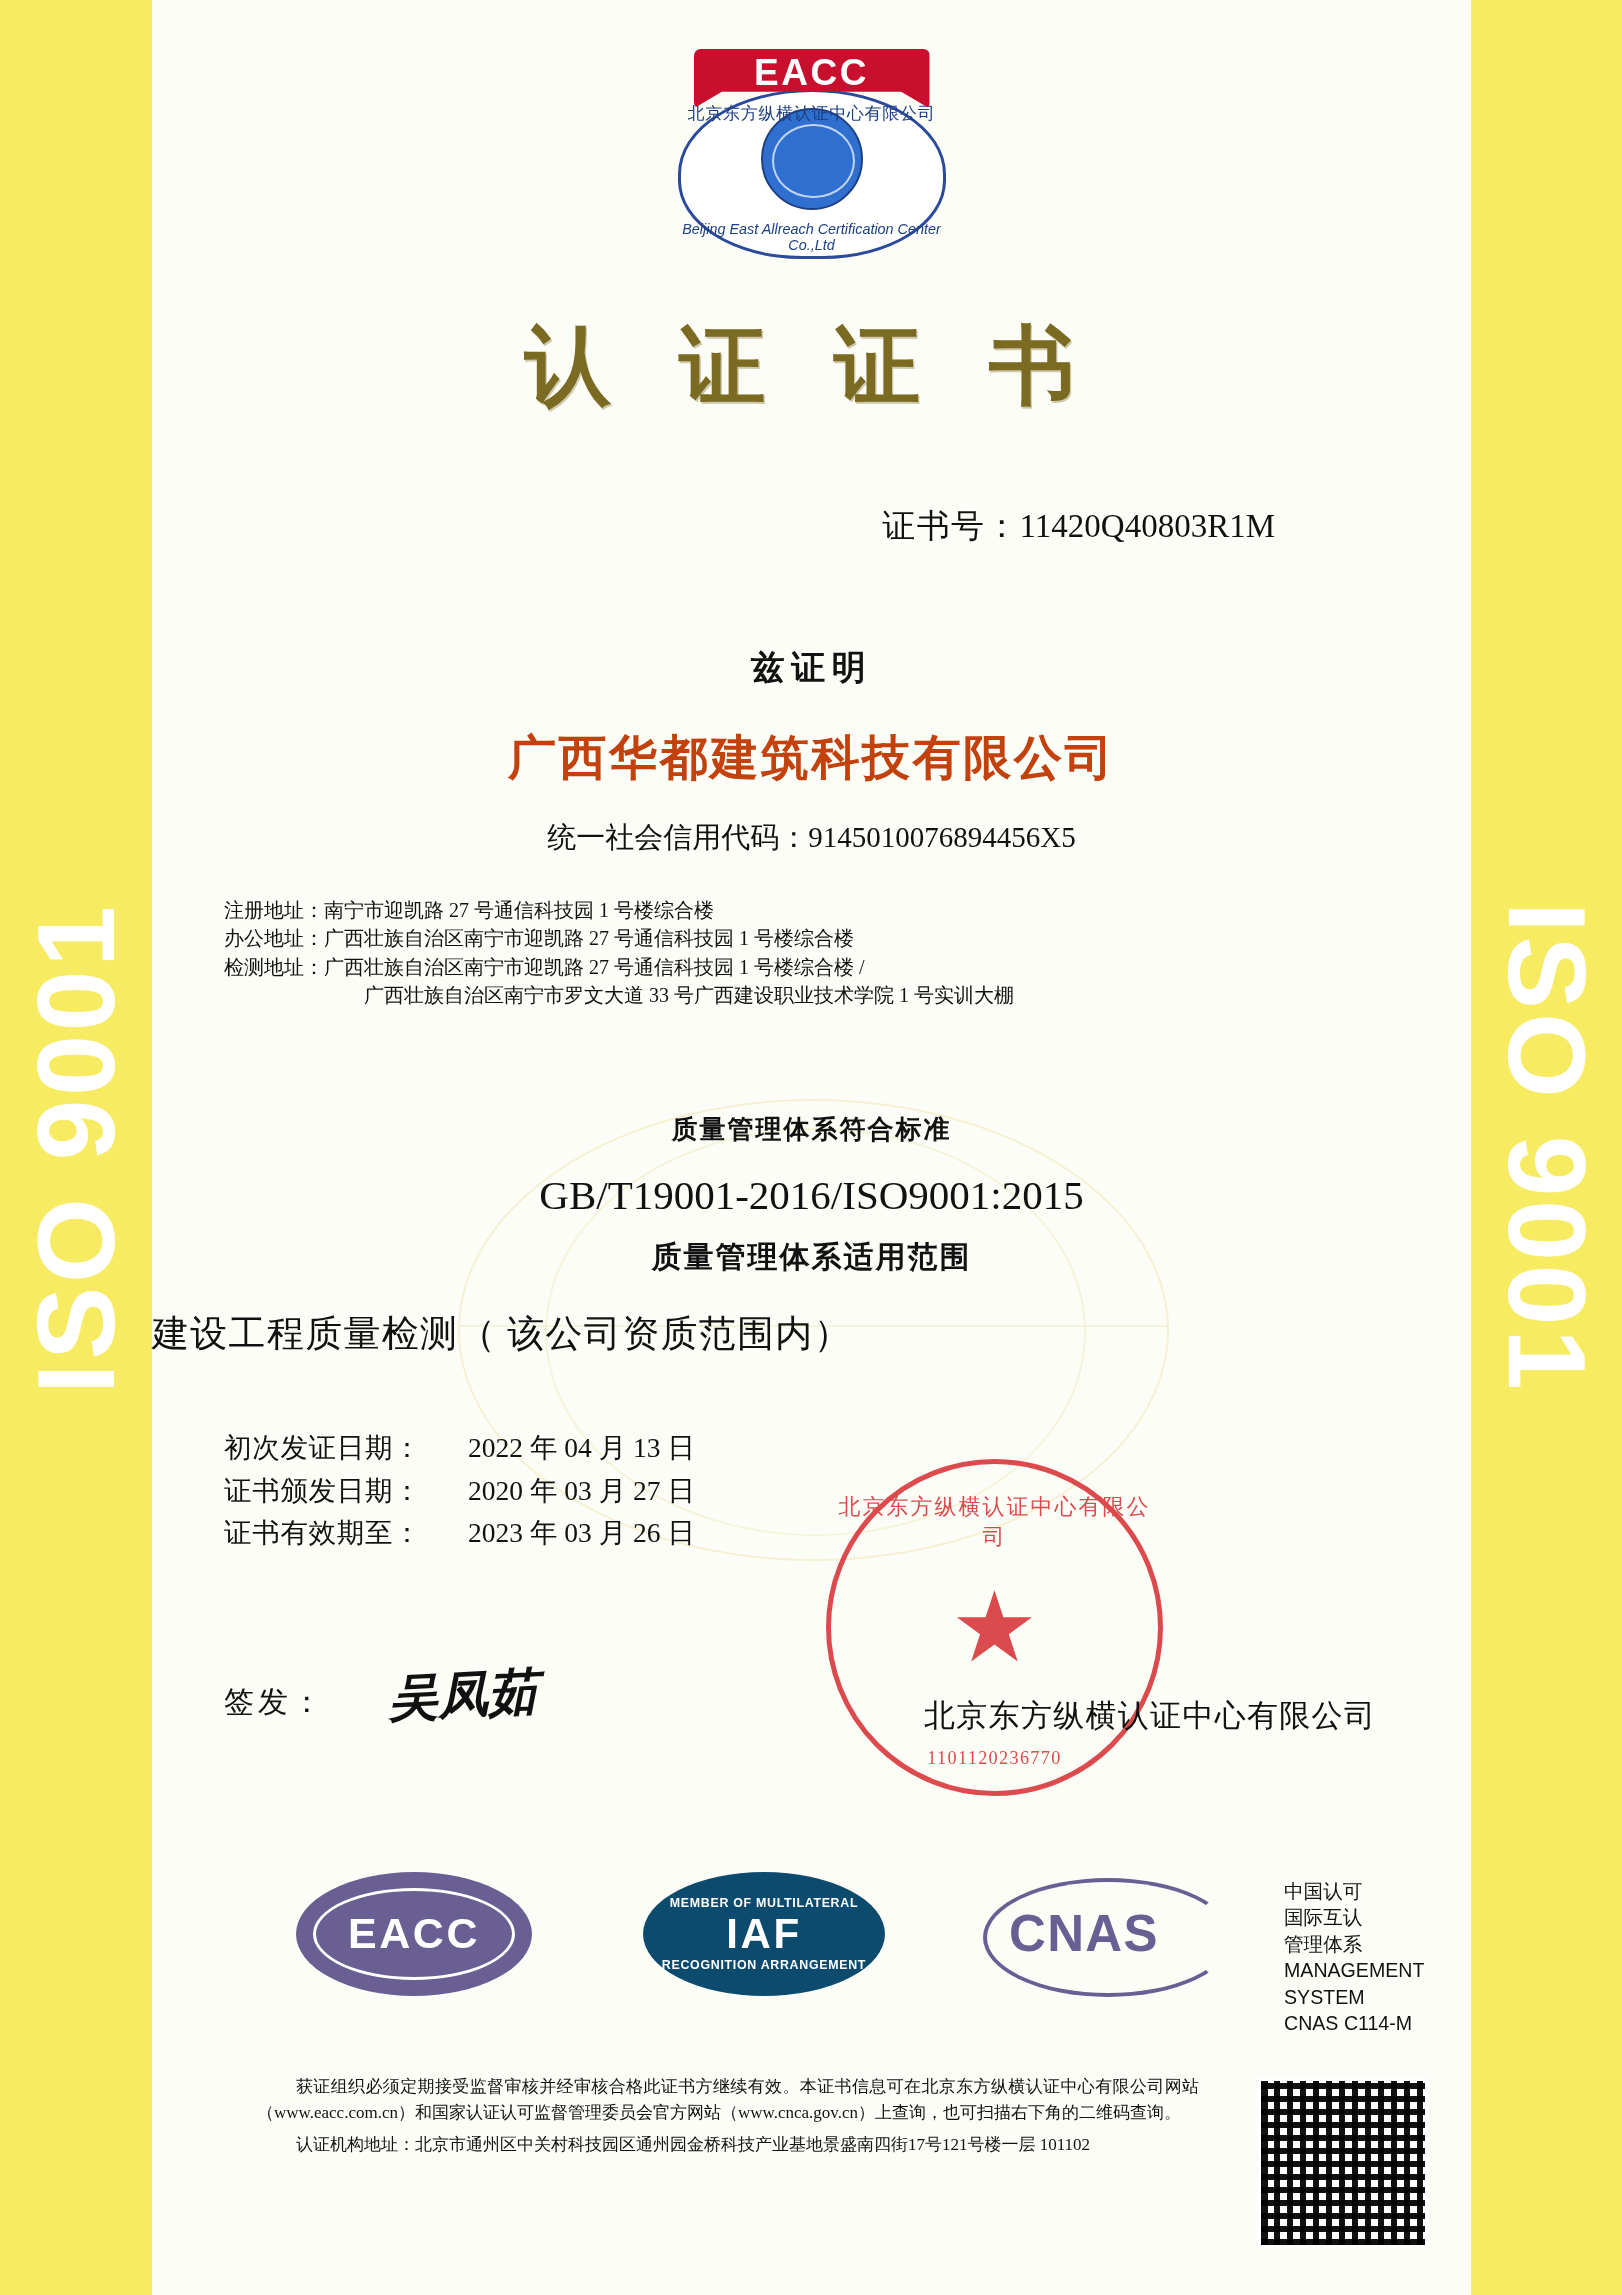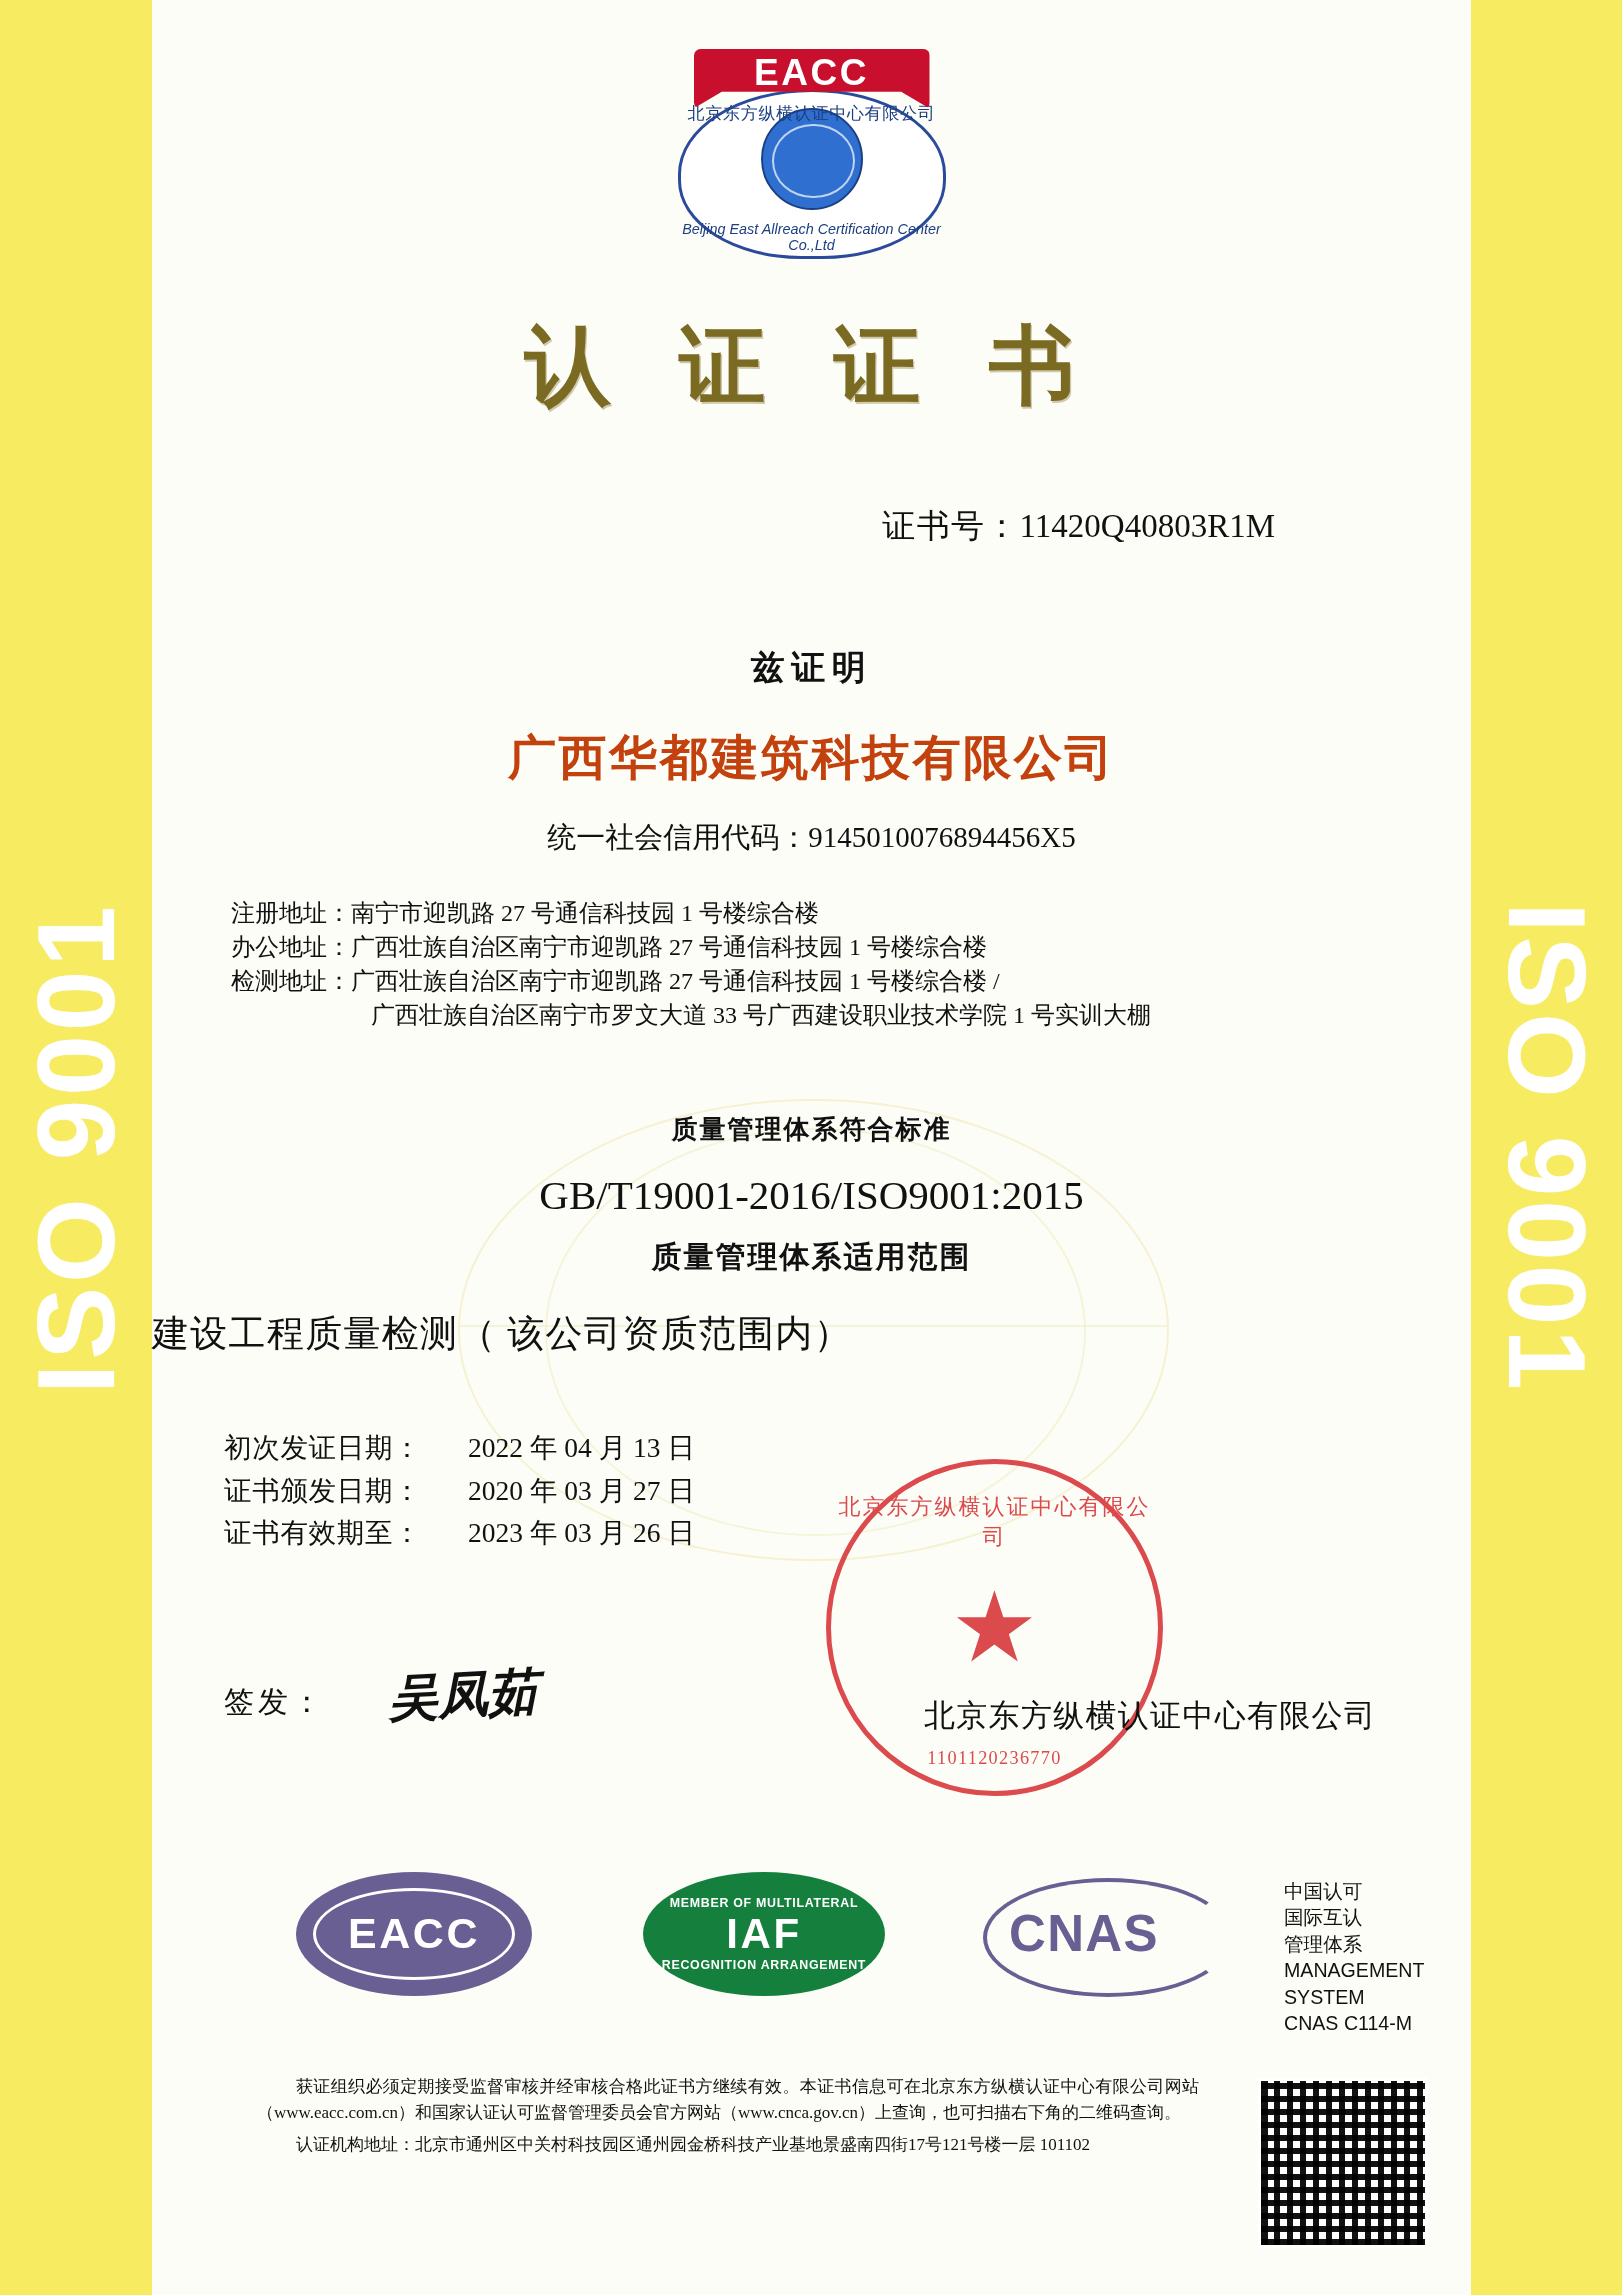--- a/index.html
+++ b/index.html
@@ -230,24 +230,23 @@
   }
 
   .addr-block {
     position: absolute;
     left: 72px;
     top: 896px;
     width: 1178px;
     color: #111;
   }
   .addr-line {
-    font-size: 24px;
+    font-size: 20px;
     line-height: 1.42;
     white-space: nowrap;
-    margin-left: 7px;
   }
   .addr-line.indent { padding-left: 140px; }
 
   .std-label {
     position: absolute;
     left: 0; right: 0;
     top: 1112px;
     text-align: center;
     font-size: 26px;
     font-weight: bold;
@@ -394,21 +393,21 @@
     width: 196px; height: 86px;
     border: 3.3px solid #ffffff;
     border-radius: 50%;
     display: flex; align-items: center; justify-content: center;
   }
   .logo-iaf {
     left: 380px;
     width: 242px;
     height: 124px;
     border-radius: 50%;
-    background: #15803d;
+    background: #0c4a6e;
     flex-direction: column;
     font-size: 42px;
     letter-spacing: 2.6px;
   }
   .logo-iaf .iaf-top, .logo-iaf .iaf-bottom {
     font-size: 12.4px;
     letter-spacing: 0.7px;
     font-weight: bold;
   }
   .logo-cnas {

